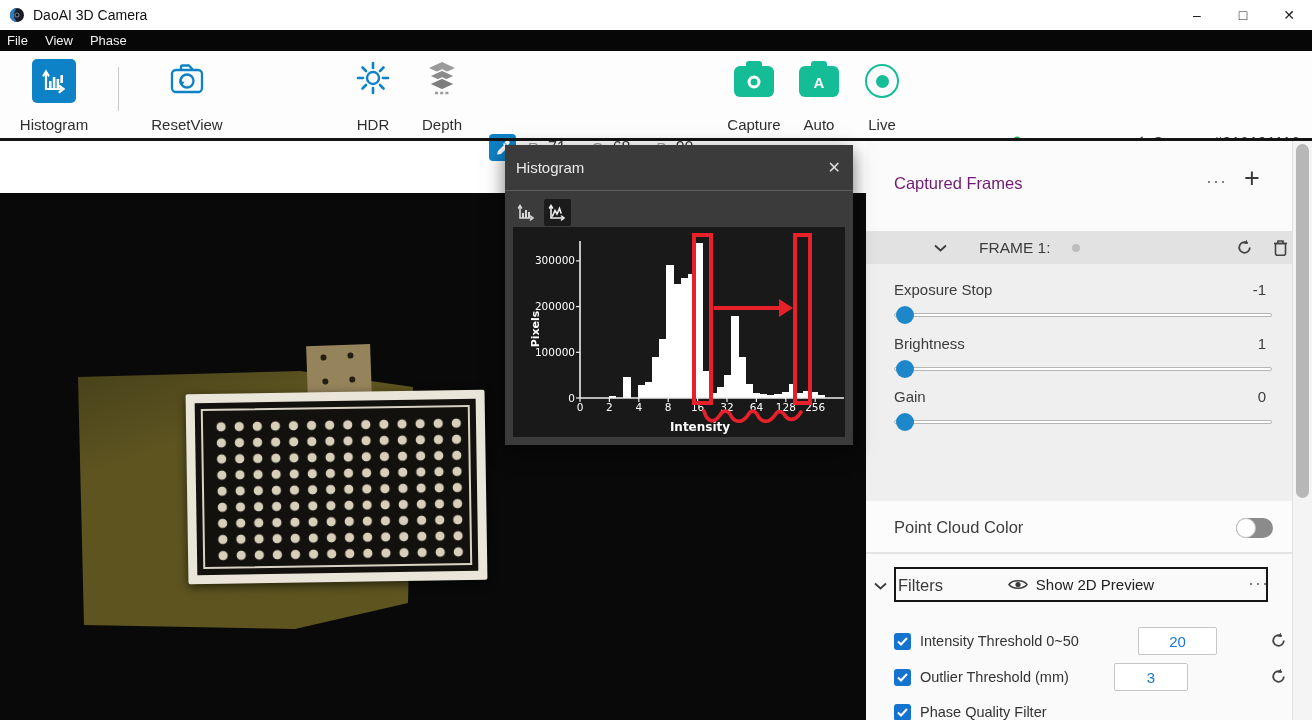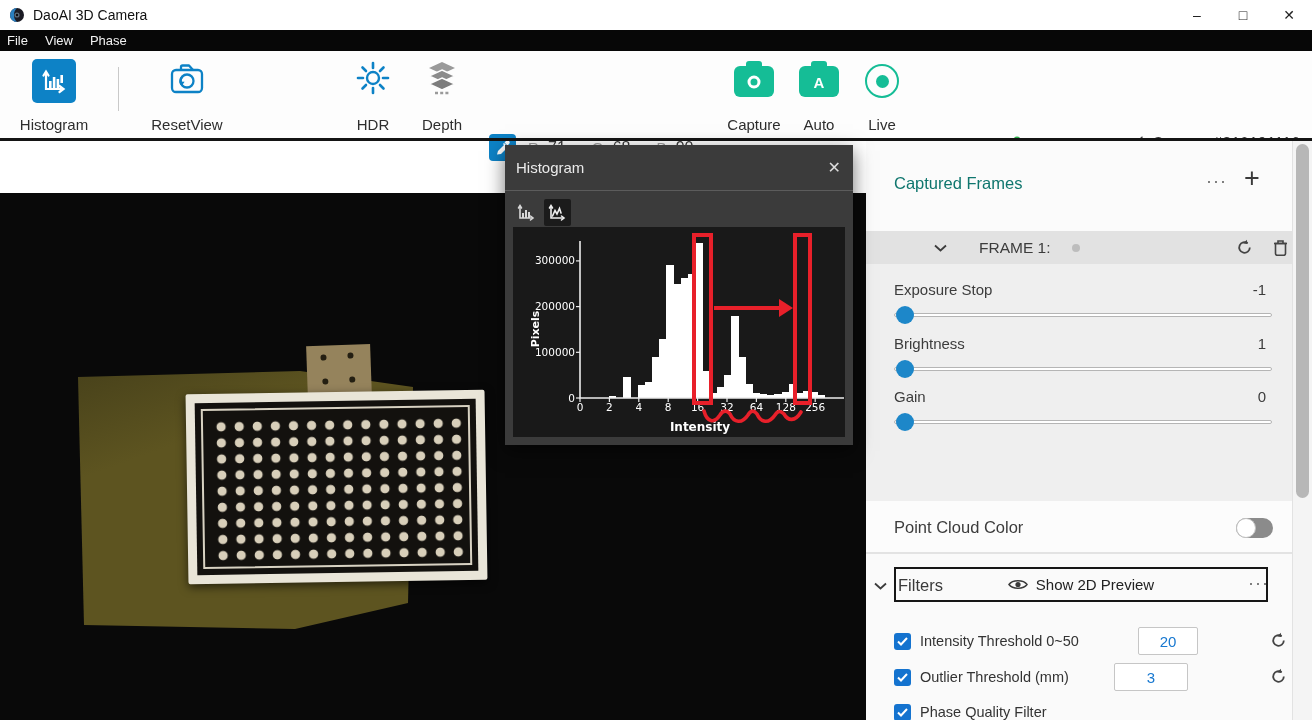--- a/index.html
+++ b/index.html
@@ -60,21 +60,21 @@
   .hist-panel { position:absolute; left:505px; top:145px; width:348px; height:300px; background:#3b3b3b; box-shadow:0 6px 18px rgba(0,0,0,.55); }
   .hp-title { position:absolute; left:11px; top:14px; font-size:15px; color:#eaeaea; }
   .hp-close { position:absolute; right:12px; top:13px; font-size:16px; color:#dcdcdc; }
   .hp-divider { position:absolute; left:0; top:45px; width:348px; height:1px; background:#5c5c5c; }
   .hp-tool { position:absolute; top:54px; width:27px; height:27px; display:flex; align-items:center; justify-content:center; border-radius:2px; }
   .hp-tool.sel { background:#1b1b1b; }
   .hp-chart { position:absolute; left:8px; top:82px; width:332px; height:210px; background:#191919; }
   
   .sidepanel { position:absolute; left:866px; top:0; width:446px; height:579px; background:#fafafa; }
   .sp-head { position:absolute; left:0; top:0; width:446px; height:90px; background:#fbfbfb; }
-  .sp-title { position:absolute; left:28px; top:33px; font-size:16.5px; color:#0f766e; }
+  .sp-title { position:absolute; left:28px; top:33px; font-size:16.5px; color:#701a75; }
   .sp-more { position:absolute; font-size:18px; color:#6b6b6b; letter-spacing:1px; }
   .sp-plus { position:absolute; left:378px; top:22px; font-size:27px; font-weight:300; color:#3a3a3a; }
   .frame-bar { position:absolute; left:0; top:90px; width:446px; height:33px; background:#e2e2e2; display:flex; align-items:center;padding-left:32px; }
   .frame-lbl { font-size:15.5px; color:#3c3c3c; margin-left:32px; }
   .frame-dot { width:8px; height:8px; border-radius:50%; background:#bdbdbd; margin-left:22px; }
   .gray-sec { position:absolute; left:0; top:123px; width:446px; height:237px; background:#efefef; }
   .srow-lbl { position:absolute; left:28px; font-size:15px; color:#3c3c3c; }
   .srow-val { position:absolute; right:46px; font-size:15px; color:#3c3c3c; }
   .slider { position:absolute; left:28px; width:378px; height:18px; }
   .slider .track { position:absolute; left:0; top:7px; width:100%; height:4px; background:#fff; border:1px solid #b5b5b5; border-radius:2px; }
@@ -345,21 +345,21 @@
         <span class="sp-more" style="left:382px;top:0px;">···</span>
       </div>
 
       <div class="f-row" style="top:486px;">
         <div class="chk">
           <svg width="11" height="9" viewBox="0 0 11 9">
               <polyline points="1,4.5 4,7.5 10,1" fill="none" stroke="#fff" stroke-width="2"></polyline>
             </svg>
         </div>
         <span class="f-lbl">Intensity Threshold  0~50</span>
-        <div class="f-input" style="left:244px;width:60px;">20</div>
+        <div class="f-input" style="left:244px;width:79px;">20</div>
         <svg class="f-reset" width="17" height="17" viewBox="0 0 16 16">
           <path d="M13 8 a5 5 0 1 1 -2-4" fill="none" stroke="#444" stroke-width="1.7"></path>
             <path d="M10.2 0.8 l0.6 4 -4-0.6z" fill="#444"></path>
         </svg>
       </div>
 
       <div class="f-row" style="top:522px;">
         <div class="chk">
           <svg width="11" height="9" viewBox="0 0 11 9">
               <polyline points="1,4.5 4,7.5 10,1" fill="none" stroke="#fff" stroke-width="2"></polyline>

